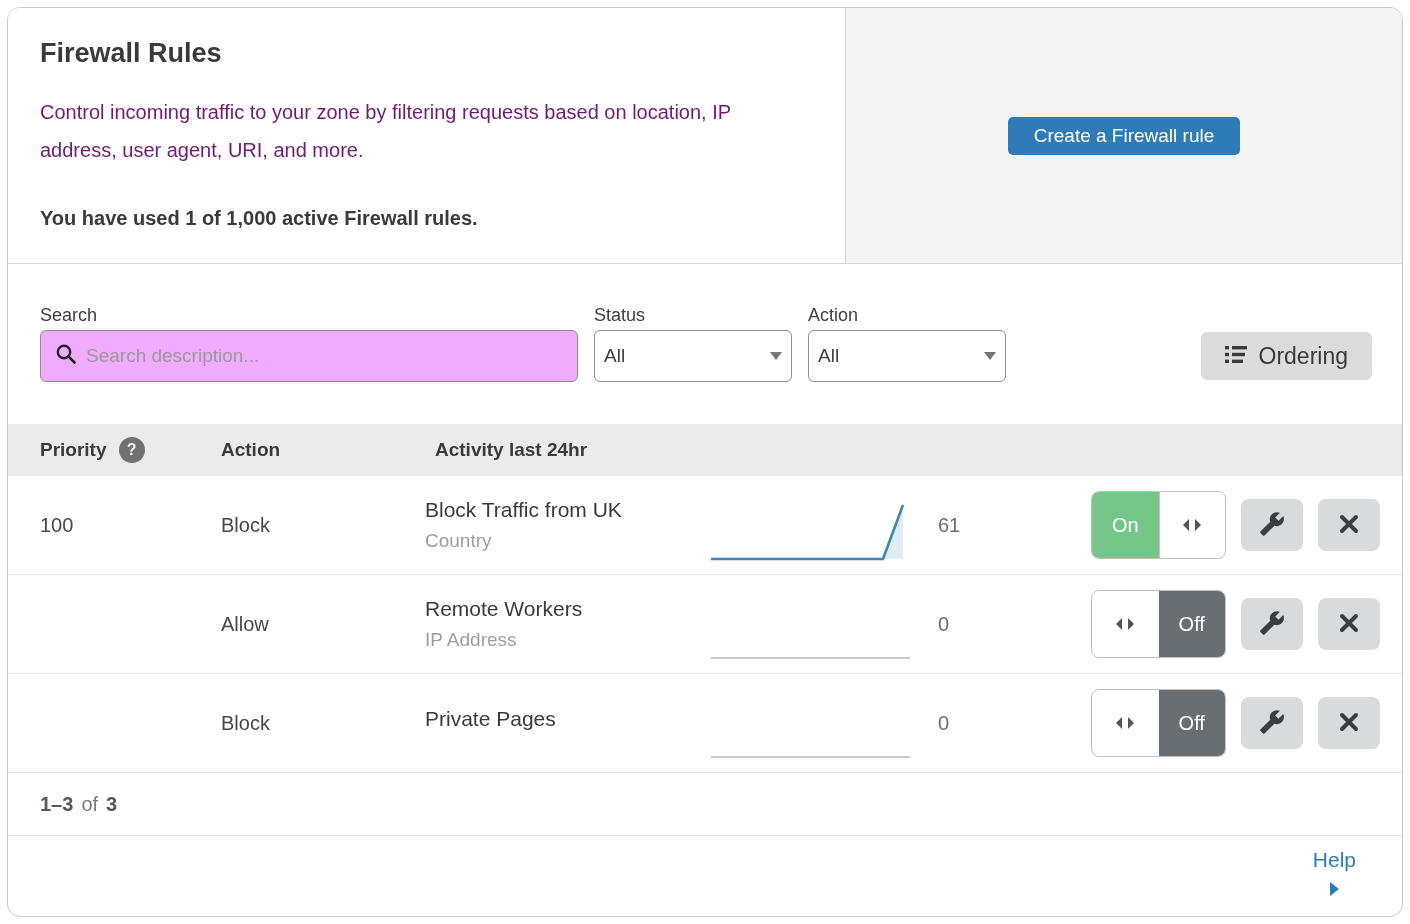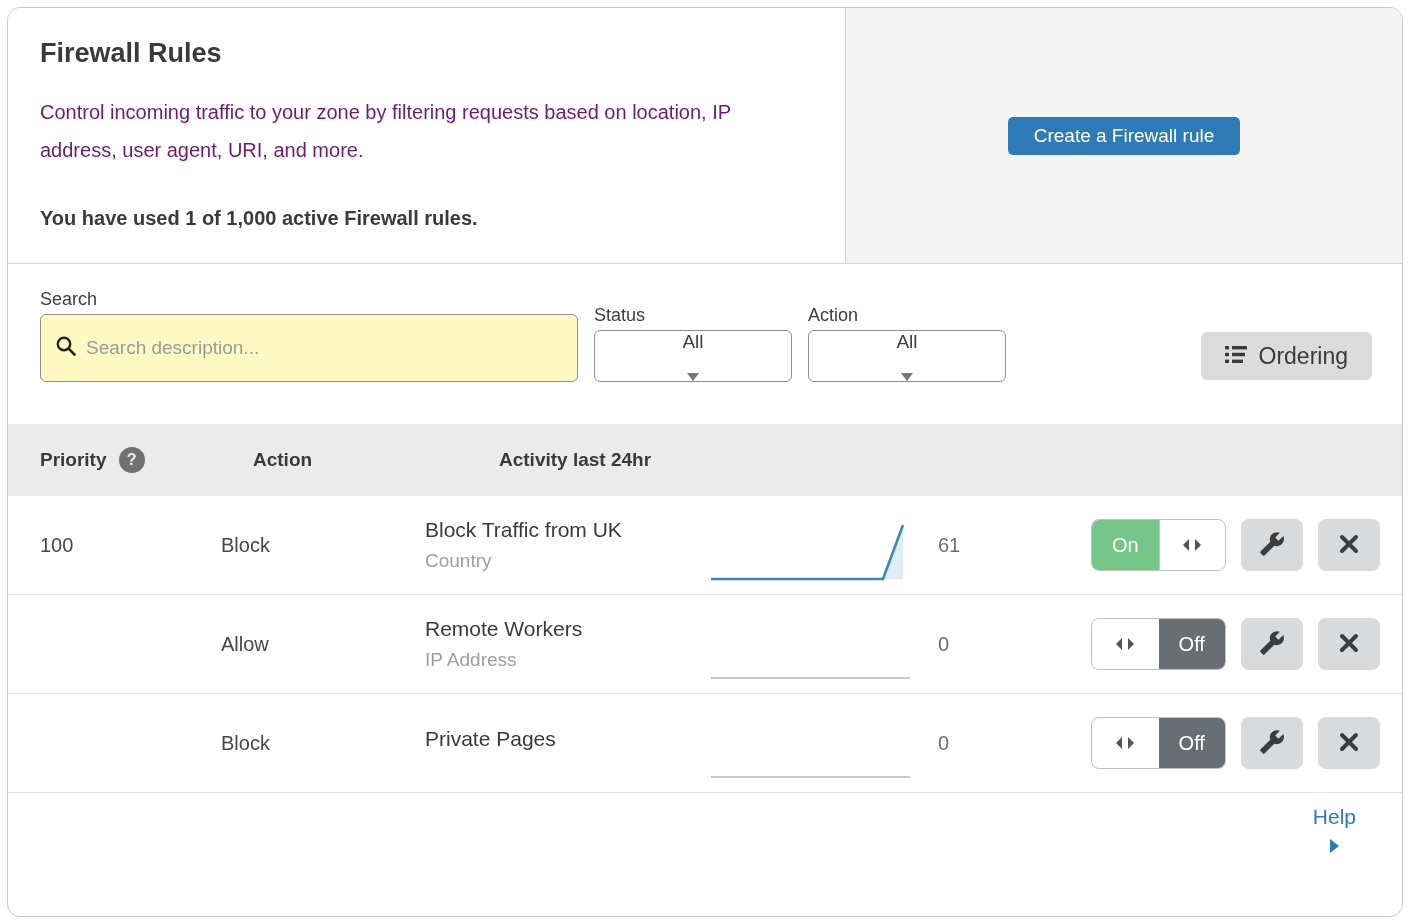--- a/index.html
+++ b/index.html
@@ -28,68 +28,68 @@
   .usage-note { font-size: 20px; font-weight: bold; color: #3a3a3a; margin-top: 38px; }
   .create-btn {
     background: #2f7bb7; color: #fff; border: none; border-radius: 5px;
     font-family: inherit; font-size: 19px; padding: 8px 26px; cursor: pointer;
   }
   
   .filters { display: flex; align-items: flex-end; padding: 0 30px 42px 32px; height: 160px; gap: 16px; }
   .filter-group { display: flex; flex-direction: column; }
   .filter-label { font-size: 18px; color: #3d3d3d; margin-bottom: 4px; }
   .search-box {
-    width: 538px; height: 68px; border: 1px solid #8f8f8f; border-radius: 6px;
-    display: flex; align-items: center; padding: 0 14px; background: #fef9c3;
+    width: 538px; height: 52px; border: 1px solid #8f8f8f; border-radius: 6px;
+    display: flex; align-items: center; padding: 0 14px; background: #f0abfc;
   }
   .search-box input {
     border: none; outline: none; font-family: inherit; font-size: 19px;
     color: #3d3d3d; flex: 1; margin-left: 9px; background: transparent;
   }
   .search-box input::placeholder { color: #9b9b9b; }
   .select-box {
     width: 198px; height: 52px; border: 1px solid #8f8f8f; border-radius: 6px;
     display: flex; align-items: center; justify-content: space-between;
-    padding: 0 9px; font-size: 19px; color: #3d3d3d; background: #fff; cursor: pointer; flex-direction: column;
+    padding: 0 9px; font-size: 19px; color: #3d3d3d; background: #fff; cursor: pointer;
   }
   .caret-down {
     width: 0; height: 0; border-left: 6px solid transparent;
     border-right: 6px solid transparent; border-top: 8px solid #757575;
   }
   .spacer { flex: 1; }
   .ordering-btn {
     height: 48px; background: #dcdcdc; border: none; border-radius: 6px;
     display: flex; align-items: center; gap: 12px; padding: 0 24px;
     font-family: inherit; font-size: 23px; color: #3a3a3a; cursor: pointer; margin-bottom: 2px;
   }
   
   .grid-cols {
     display: grid;
     grid-template-columns: 181px 204px 283px 210px 90px 1fr;
     align-items: center;
     padding: 0 22px 0 32px;
   }
-  .thead { height: 72px; background: #ebebeb; font-size: 19px; font-weight: bold; color: #3a3a3a; gap: 32px; }
+  .thead { height: 52px; background: #ebebeb; font-size: 19px; font-weight: bold; color: #3a3a3a; }
   .th-activity { padding-left: 10px; white-space: nowrap; }
   .th-priority { display: flex; align-items: center; gap: 12px; }
   .q-icon {
     width: 26px; height: 26px; border-radius: 50%; background: #717171;
     color: #f2f2f2; font-size: 16px; font-weight: bold;
     display: flex; align-items: center; justify-content: center; cursor: pointer;
   }
   .rule-row { height: 99px; border-bottom: 1px solid #e3e3e3; background: #fff; }
   .cell-plain { font-size: 20px; color: #474747; }
   .desc-title { font-size: 21px; color: #3a3a3a; margin-bottom: 8px; }
   .desc-sub { font-size: 19px; color: #9e9e9e; }
   .spark-cell { padding-left: 2px; margin-top: 18px; }
   .count-cell { font-size: 20px; color: #6e6e6e; padding-left: 20px; }
   .controls { display: flex; justify-content: flex-end; align-items: center; gap: 15px; }
   
   .toggle {
-    width: 135px; height: 52px; border: 1px solid #c2c2c2; border-radius: 8px;
+    width: 135px; height: 68px; border: 1px solid #c2c2c2; border-radius: 8px;
     display: flex; overflow: hidden; cursor: pointer; background: #fff;
   }
   .toggle .seg { width: 50%; height: 100%; display: flex; align-items: center; justify-content: center; }
   .toggle .label-seg { color: #fff; font-size: 20px; }
   .toggle.on  .label-seg { background: #76c589; }
   .toggle.off { flex-direction: row-reverse; }
   .toggle.off .label-seg { background: #696e72; }
   .toggle.on  .handle-seg { border-left: 1px solid #c2c2c2; }
   .icon-btn {
     width: 62px; height: 52px; background: #d9dadb; border: none; border-radius: 8px;
@@ -304,20 +304,25 @@
         <span>
           <svg width="22" height="22" viewBox="0 0 22 22">
               <line x1="4" y1="4" x2="18" y2="18" stroke="#3b3e40" stroke-width="4" stroke-linecap="round"></line>
               <line x1="18" y1="4" x2="4" y2="18" stroke="#3b3e40" stroke-width="4" stroke-linecap="round"></line>
             </svg>
         </span>
       </button>
     </div>
   </div>
 
+  <div class="pagination-row">
+    <b>1–3</b>
+    <span class="of-word">of</span>
+    <b>3</b>
+  </div>
 
   <div class="help-row">
     <a class="help-link">
       <span>Help</span>
       <span class="arrow-right"></span>
     </a>
   </div>
 
 </div>
 

